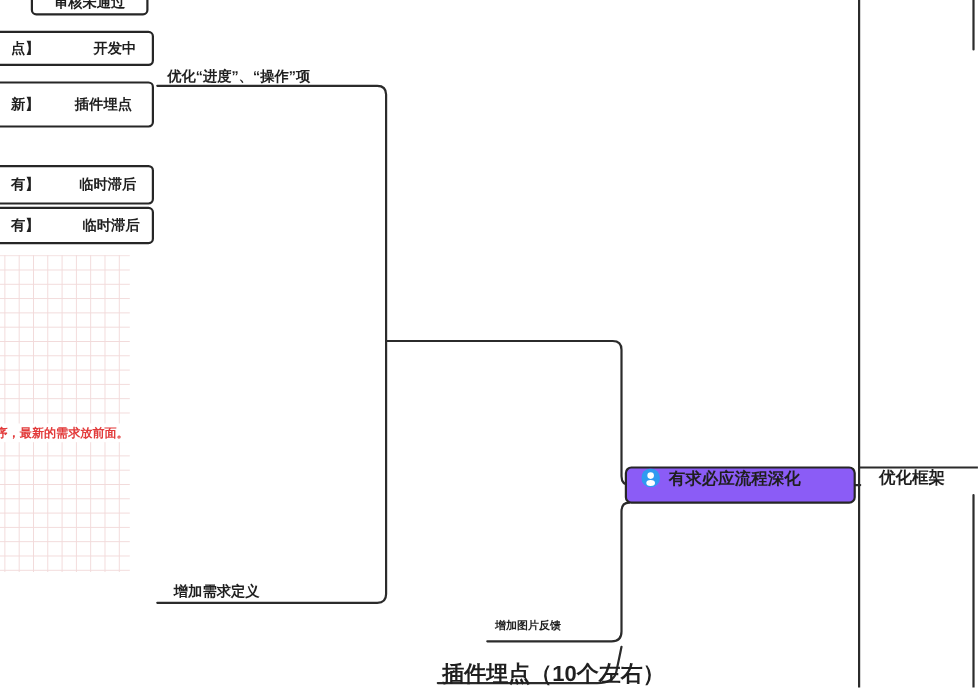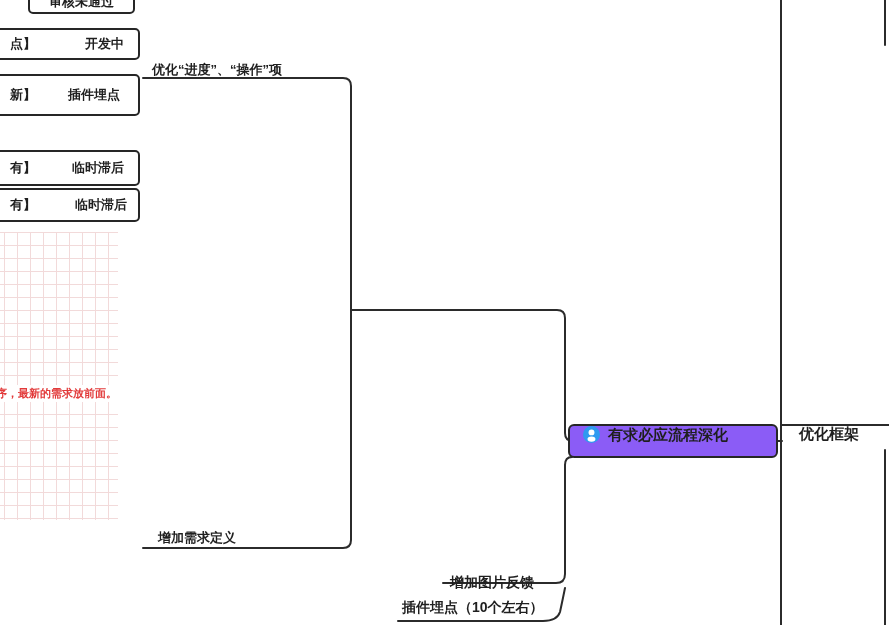--- a/index.html
+++ b/index.html
@@ -139,23 +139,23 @@
   <div class="status-box" style="left:-75px;top:188px;width:215px;height:34px;">
     <span class="tag" style="left:83px;line-height:30px;">有】</span>
     <span class="label" style="left:148px;line-height:30px;">临时滞后</span>
   </div>
 
   <div class="branch-label" style="left:152px;top:61px;font-size:13px;">优化“进度”、“操作”项</div>
 
 
   <div class="branch-label" style="left:158px;top:529px;font-size:13px;text-align:right;">增加需求定义</div>
 
-  <div class="branch-label" style="left:450px;top:562px;font-size:14px;margin-top:12px;">增加图片反馈</div>
+  <div class="branch-label" style="left:450px;top:562px;font-size:10px;">增加图片反馈</div>
 
-  <div class="branch-label" style="left:402px;top:599px;font-size:14px;">插件埋点（10个左右）</div>
+  <div class="branch-label" style="left:402px;top:599px;font-size:20px;">插件埋点（10个左右）</div>
 
   <div class="branch-label" style="left:799px;top:425px;font-size:15px;">优化框架</div>
 
   <div class="center-node">
     <svg class="avatar" viewBox="0 0 24 24">
       <circle cx="12" cy="12" r="12" fill="#2f9af0"></circle>
       <circle cx="12" cy="9" r="4.2" fill="#ffffff"></circle>
       <ellipse cx="12" cy="18.5" rx="5.6" ry="3.8" fill="#ffffff"></ellipse>
     </svg>
     <span class="node-label">有求必应流程深化</span>

